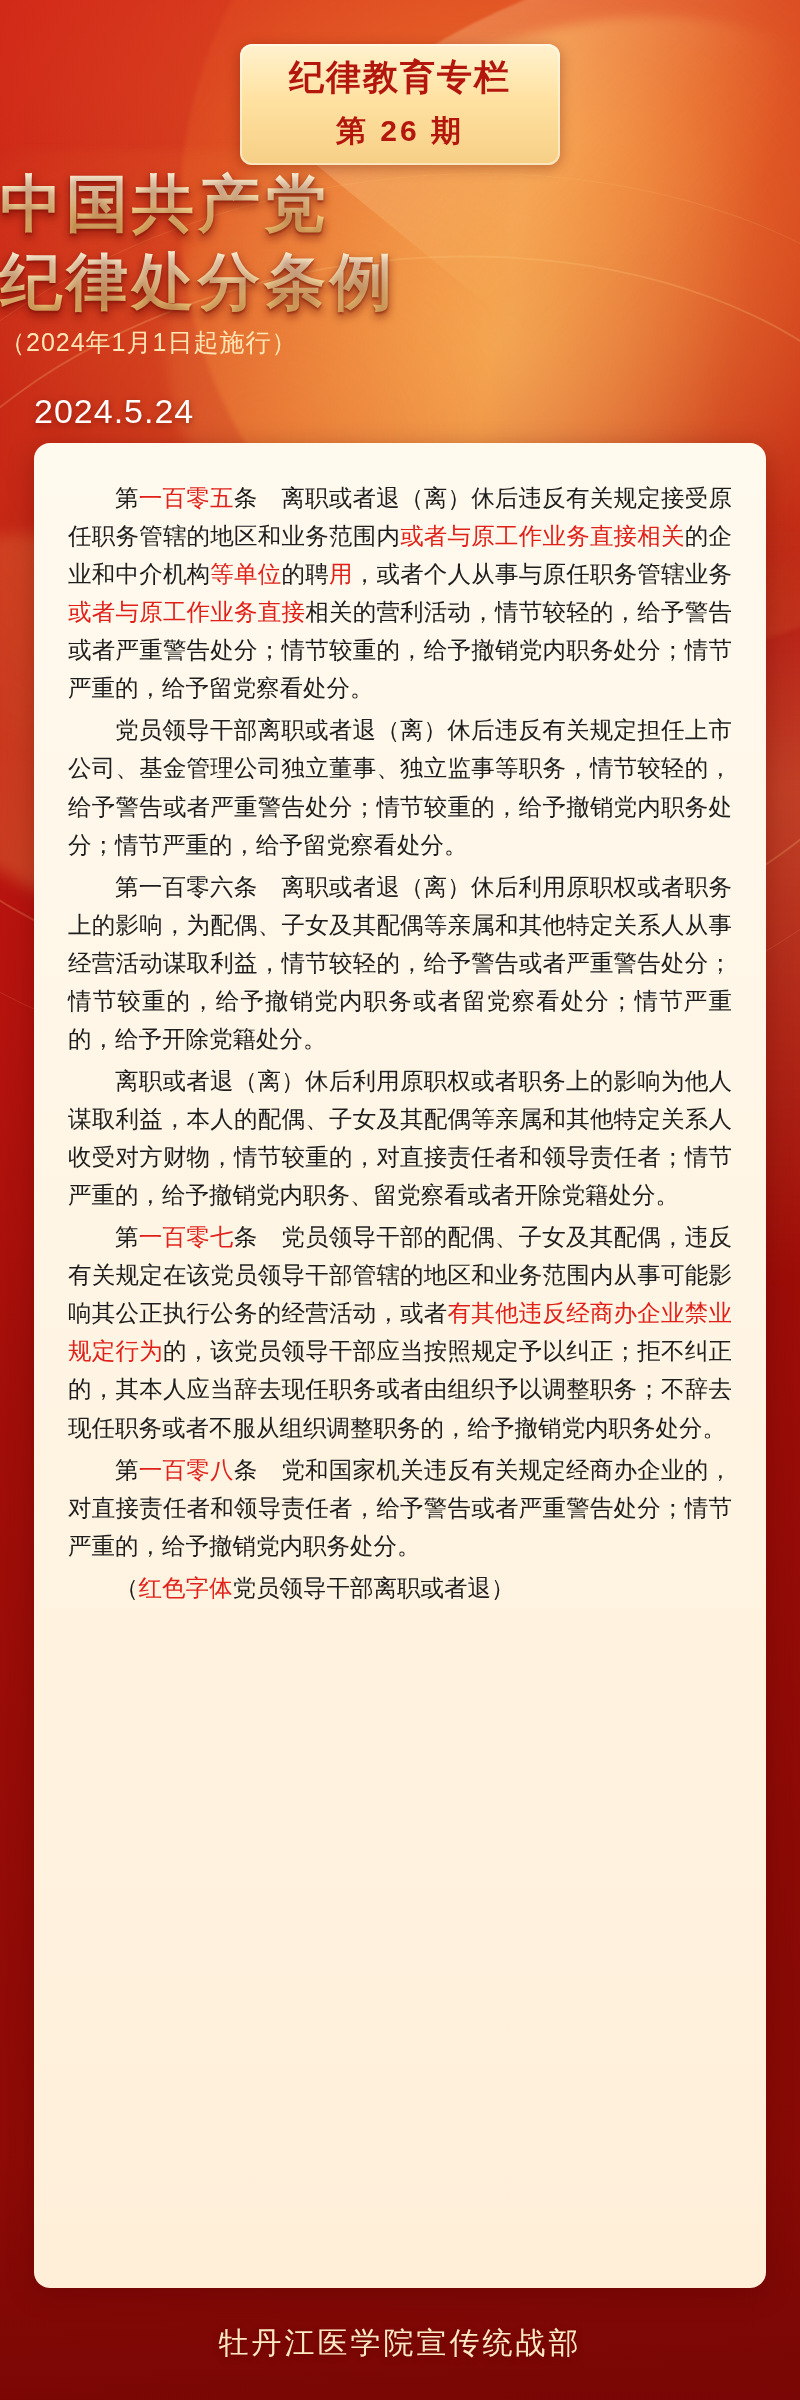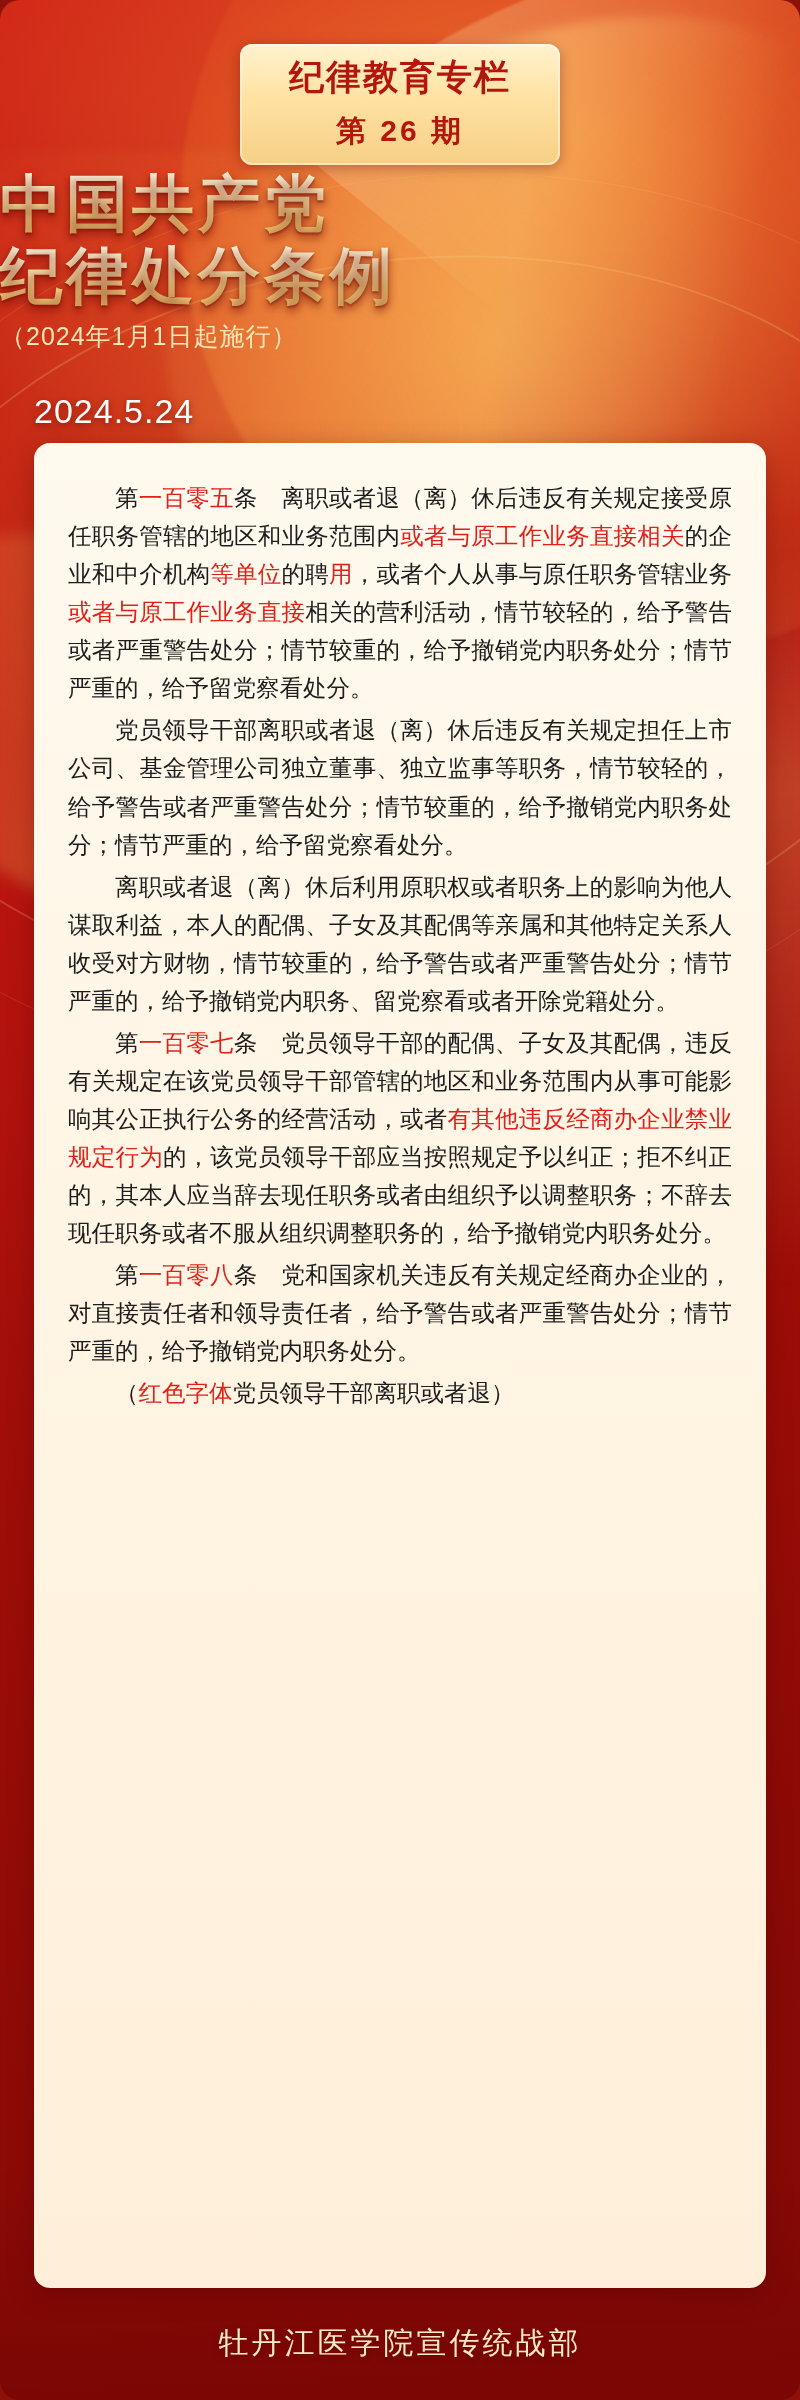--- a/index.html
+++ b/index.html
@@ -15,21 +15,20 @@
   }
   .poster {
     position: relative;
     width: 800px;
     height: 2400px;
     overflow: hidden;
     background:
       radial-gradient(ellipse 1100px 700px at 70% 6%, rgba(255,150,60,0.55) 0%, rgba(214,40,20,0.0) 62%),
       radial-gradient(ellipse 900px 900px at 10% 30%, rgba(190,20,14,0.75) 0%, rgba(150,12,8,0) 70%),
       linear-gradient(160deg, #cf2216 0%, #b61410 28%, #9d0d08 58%, #8b0a06 80%, #7c0905 100%);
-    border-radius: 20px;
   }
   
   .ray {
     position: absolute;
     pointer-events: none;
   }
   .ray1 {
     top: -240px; right: -280px;
     width: 900px; height: 900px;
     border-radius: 50%;
@@ -141,21 +140,21 @@
     font-weight: bold;
     letter-spacing: 4px;
     background: linear-gradient(180deg, #fffbe9 0%, #ffeebb 38%, #f8d78b 62%, #e9bb62 100%);
     -webkit-background-clip: text;
     background-clip: text;
     color: transparent;
     text-shadow: 0 4px 10px rgba(90,5,2,0.45);
     filter: drop-shadow(0 2px 1px rgba(120,8,4,0.55));
   }
   .title-l1 { font-size: 62px; line-height: 1.15; }
-  .title-l2 { font-size: 62px; line-height: 1.2; }
+  .title-l2 { font-size: 62px; line-height: 1.2; margin-top: 6px; }
   .subtitle {
     margin-top: 6px;
     font-size: 25px;
     color: #ffe6b4;
     letter-spacing: 1px;
   }
 
   
   .date {
     position: absolute;
@@ -244,22 +243,23 @@
   <div class="date">2024.5.24</div>
 
   <div class="card">
 
     <p>
       <span><span>第</span><span class="art-no">一百零五</span><span>条</span></span><span>　离职或者退（离）休后违反有关规定接受原任职务管辖的地区和业务范围内</span><span class="red">或者与原工作业务直接相关</span><span>的企业和中介机构</span><span class="red">等单位</span><span>的聘</span><span class="red">用</span><span>，或者个人从事与原任职务管辖业务</span><span class="red">或者与原工作业务直接</span><span>相关的营利活动，情节较轻的，给予警告或者严重警告处分；情节较重的，给予撤销党内职务处分；情节严重的，给予留党察看处分。</span>
     </p>
 
     <p>党员领导干部离职或者退（离）休后违反有关规定担任上市公司、基金管理公司独立董事、独立监事等职务，情节较轻的，给予警告或者严重警告处分；情节较重的，给予撤销党内职务处分；情节严重的，给予留党察看处分。</p>
 
-
-    <p class="p-red">离职或者退（离）休后利用原职权或者职务上的影响为他人谋取利益，本人的配偶、子女及其配偶等亲属和其他特定关系人收受对方财物，情节较重的，给予警告或者严重警告处分；情节严重的，给予撤销党内职务、留党察看或者开除党籍处分。</p>
+    <p class="p-red">第一百零六条　离职或者退（离）休后利用原职权或者职务上的影响，为配偶、子女及其配偶等亲属和其他特定关系人从事经营活动谋取利益，情节较轻的，给予警告或者严重警告处分；情节较重的，给予撤销党内职务或者留党察看处分；情节严重的，给予开除党籍处分。</p>
+
+    <p class="p-red">离职或者退（离）休后利用原职权或者职务上的影响为他人谋取利益，本人的配偶、子女及其配偶等亲属和其他特定关系人收受对方财物，情节较重的，对直接责任者和领导责任者；情节严重的，给予撤销党内职务、留党察看或者开除党籍处分。</p>
 
     <p>
       <span><span>第</span><span class="art-no">一百零七</span><span>条</span></span><span>　党员领导干部的配偶、子女及其配偶，违反有关规定在该党员领导干部管辖的地区和业务范围内从事可能影响其公正执行公务的经营活动，或者</span><span class="red">有其他违反经商办企业禁业规定行为</span><span>的，该党员领导干部应当按照规定予以纠正；拒不纠正的，其本人应当辞去现任职务或者由组织予以调整职务；不辞去现任职务或者不服从组织调整职务的，给予撤销党内职务处分。</span>
     </p>
 
     <p>
       <span><span>第</span><span class="art-no">一百零八</span><span>条</span></span><span>　党和国家机关违反有关规定经商办企业的，对直接责任者和领导责任者，给予警告或者严重警告处分；情节严重的，给予撤销党内职务处分。</span>
     </p>
 
     <p class="note">

